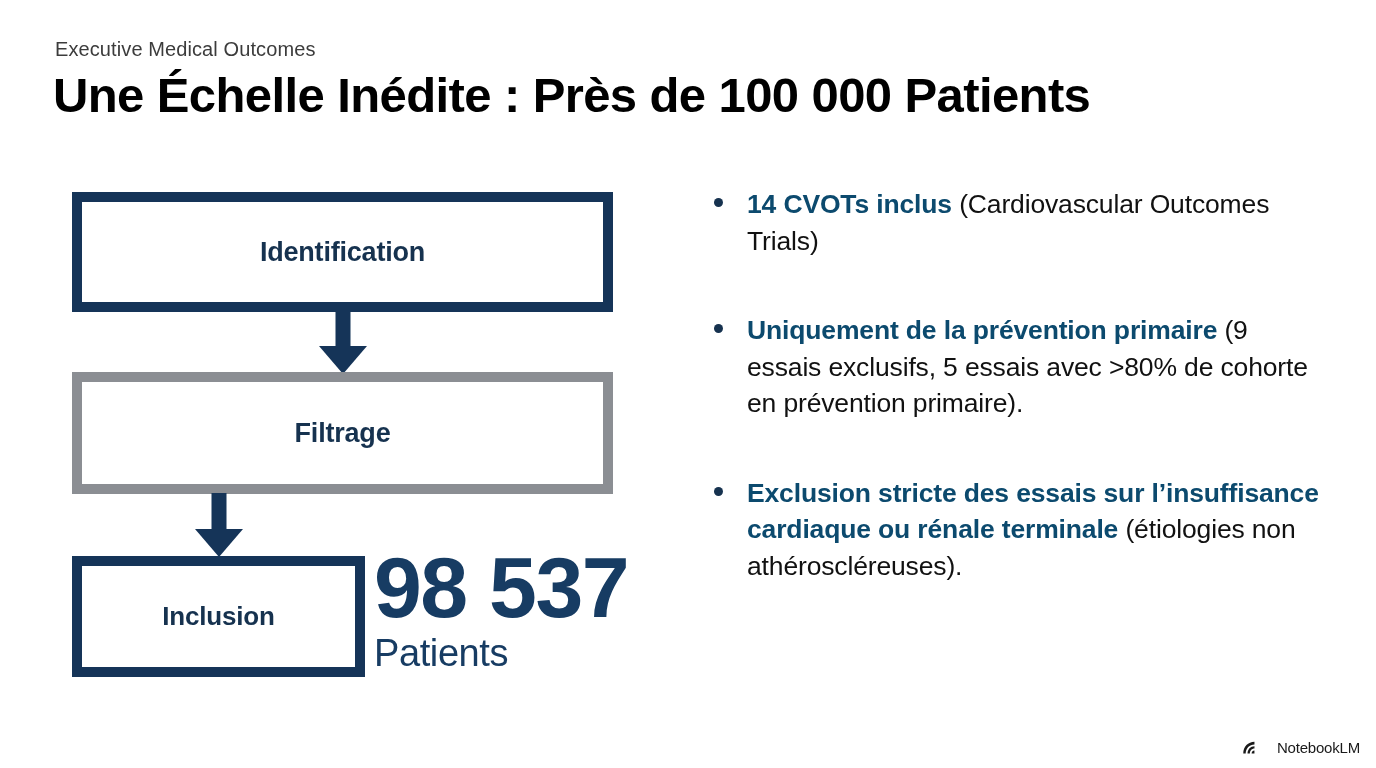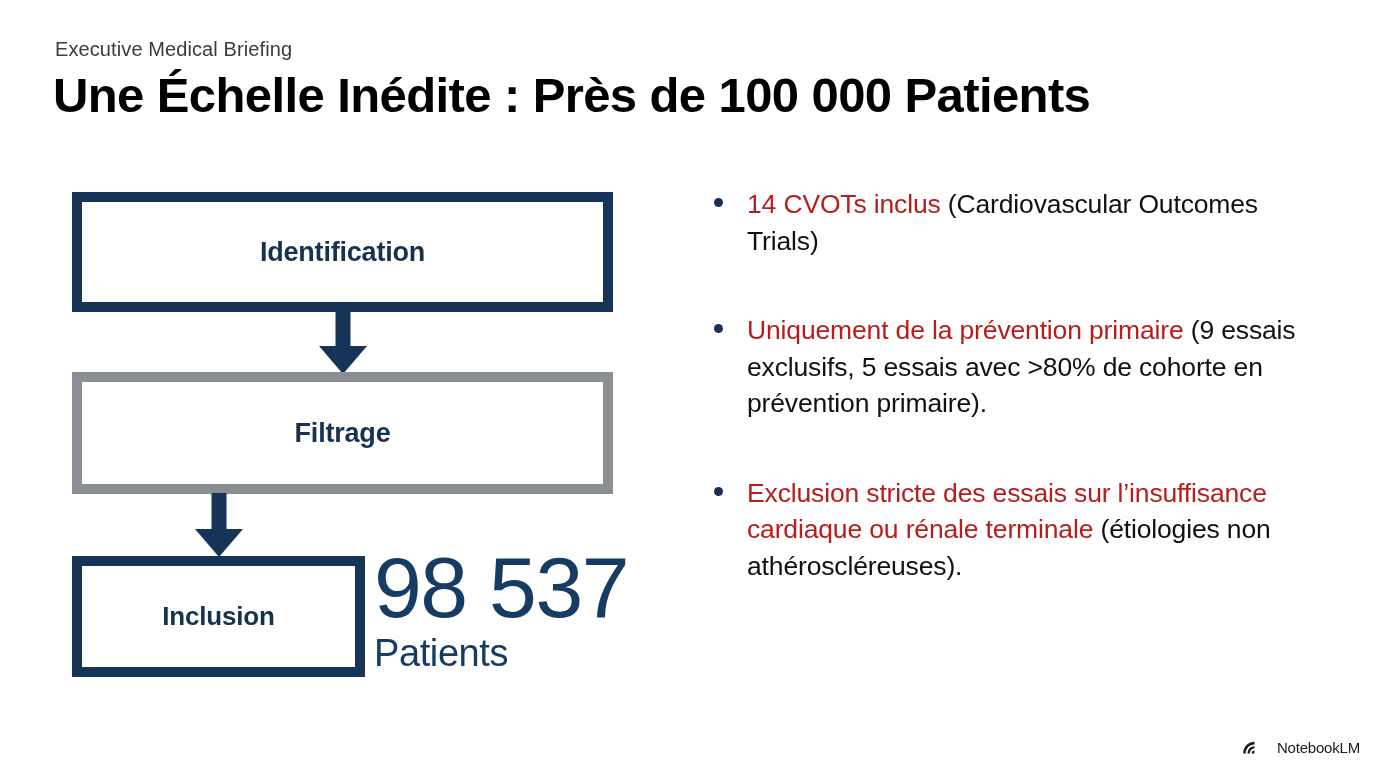--- a/index.html
+++ b/index.html
@@ -114,21 +114,21 @@
   .arrow-2 .shaft { height: 37px; }
 
   
   .stat {
     position: absolute;
     left: 374px;
     top: 540px;
   }
   .stat-number {
     font-size: 86px;
-    font-weight: 400;
+    font-weight: 700;
     color: #173c63;
     line-height: 0.93;
     letter-spacing: -1.5px;
     white-space: nowrap;
   }
   .stat-caption {
     font-size: 38px;
     font-weight: 400;
     color: #173c63;
     line-height: 1.05;
@@ -163,22 +163,22 @@
   }
 
   .bullet p {
     font-size: 26.5px;
     line-height: 1.38;
     color: #111111;
     letter-spacing: -0.15px;
   }
 
   .bullet .lead {
-    font-weight: 400;
-    color: #b91c1c;
+    font-weight: 700;
+    color: #0c4a6e;
   }
 
   .bullet .rest {
     font-weight: 400;
     color: #111111;
   }
 
   
   .watermark {
     position: absolute;
@@ -199,21 +199,21 @@
     color: #1a1a1a;
     letter-spacing: -0.2px;
     white-space: nowrap;
   }
 </style>
 </head>
 <body>
 
 <div class="slide">
 
-  <div class="eyebrow">Executive Medical Briefing</div>
+  <div class="eyebrow">Executive Medical Outcomes</div>
   <h1 class="slide-title">Une Échelle Inédite : Près de 100 000 Patients</h1>
 
   <div class="flow">
 
     <div class="flow-box navy box-identification">
       <span class="flow-label">Identification</span>
     </div>
 
     <div class="arrow arrow-1">
       <span class="shaft"></span>

